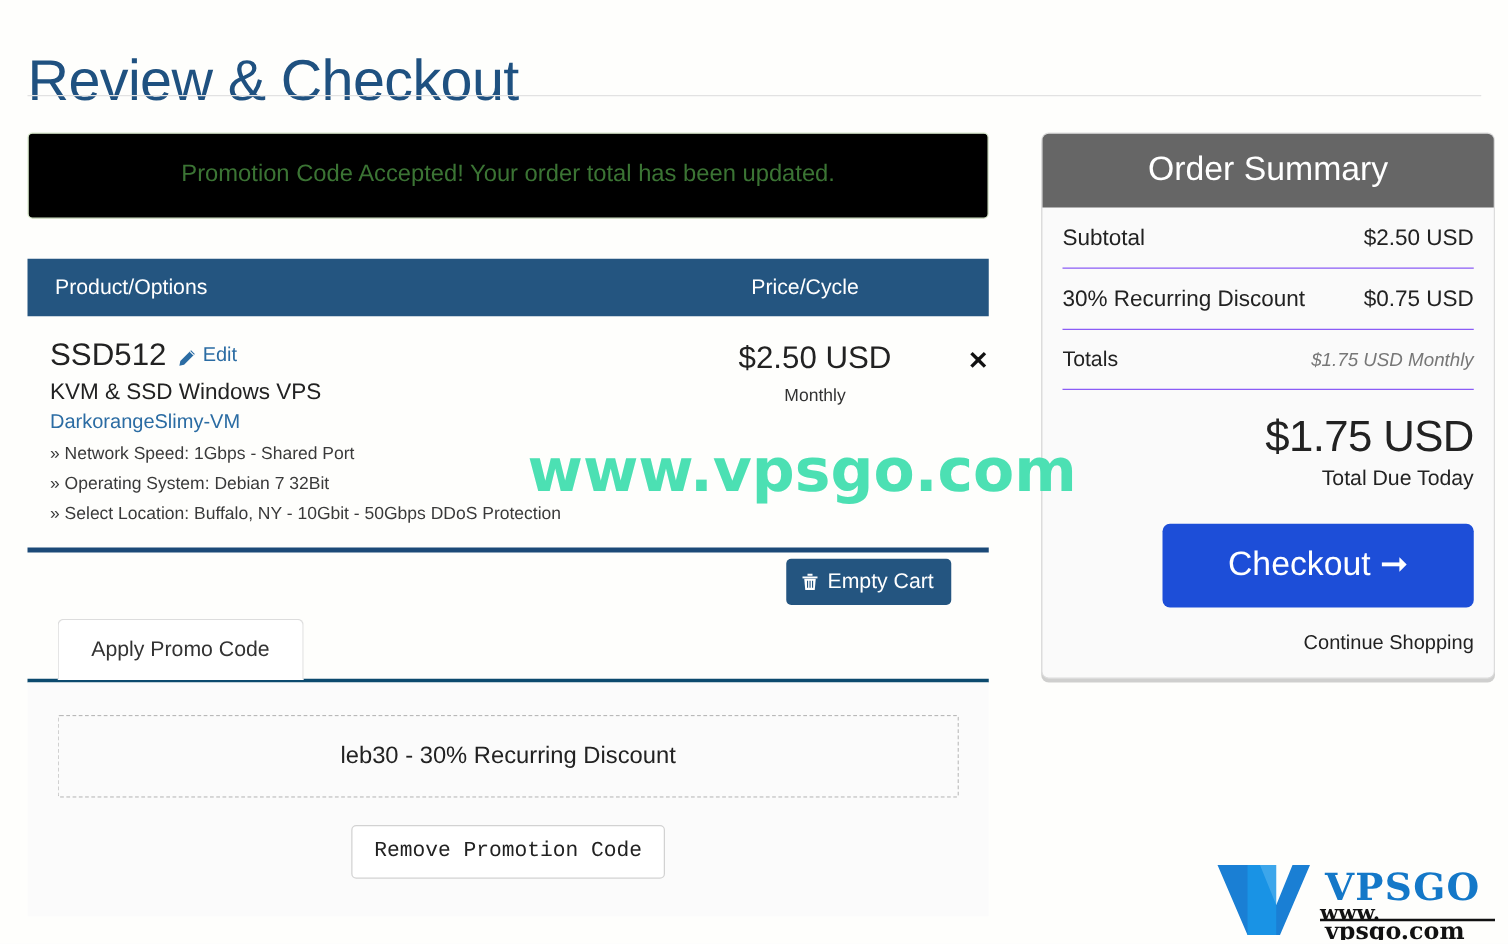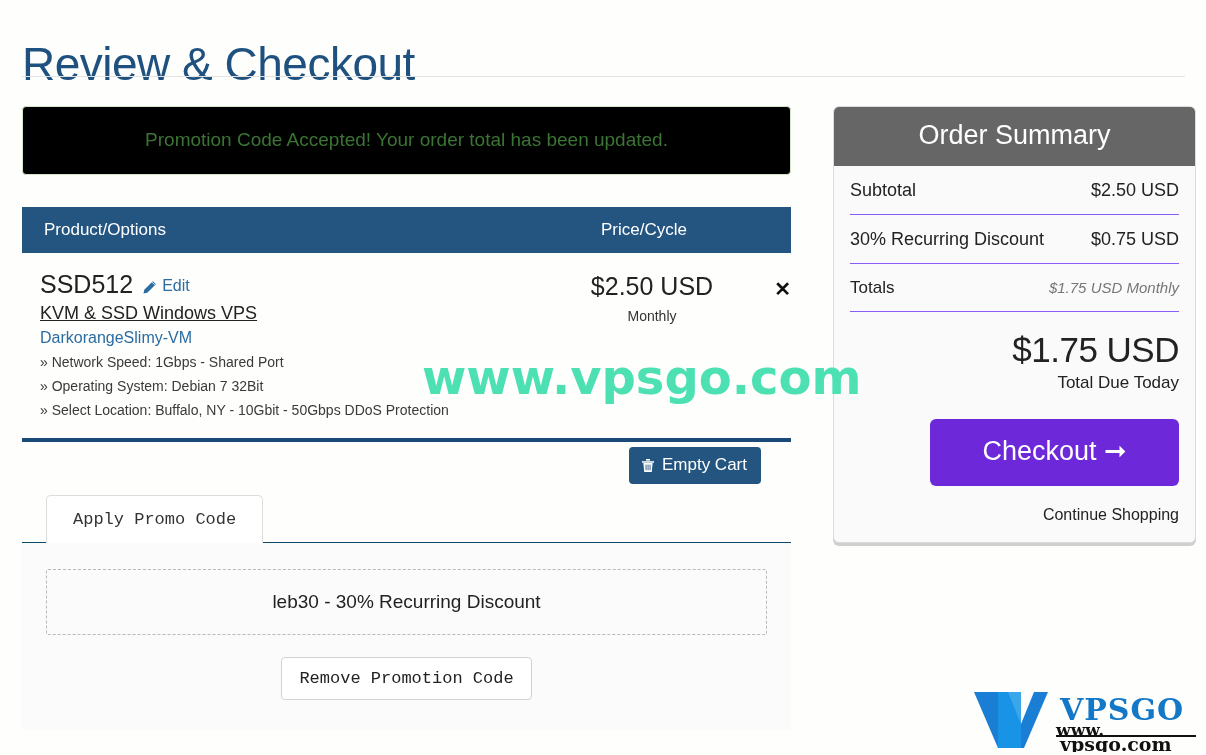--- a/index.html
+++ b/index.html
@@ -95,21 +95,20 @@
     align-items: center;
     gap: 5px;
     cursor: pointer;
   }
   .pencil-icon { display: inline-block; width: 15px; height: 15px; position: relative; top: 2px; }
   .prod-desc {
     font-size: 18px;
     color: #222;
     margin-top: 5px;
     line-height: 1.2;
-    text-decoration: underline;
   }
   .prod-domain {
     font-size: 16px;
     color: #2b6ca3;
     margin-top: 4px;
     text-decoration: none;
     display: block;
     cursor: pointer;
   }
   .prod-opts {
@@ -166,23 +165,22 @@
     gap: 7px;
     cursor: pointer;
     font-family: "Liberation Sans", sans-serif;
   }
   .trash-icon { display: inline-block; width: 14px; height: 15px; }
 
   
   .promo-wrap { margin-top: 6px; width: 769px; }
   .promo-tabs {
     display: flex;
-    border-bottom: 1px solid #0c4a6e;
+    border-bottom: 3px solid #0c4a6e;
     padding-left: 24px;
-    font-family: Liberation Mono, monospace;
   }
   .promo-tab {
     background: #ffffff;
     border: 1px solid #ddd;
     border-bottom: 1px solid #fff;
     border-radius: 5px 5px 0 0;
     padding: 14px 26px 13px 26px;
     font-size: 17px;
     color: #333;
     position: relative;
@@ -264,21 +262,21 @@
   .grand-caption {
     text-align: right;
     font-size: 17px;
     color: #222;
     margin-top: 5px;
   }
   .checkout-btn {
     display: block;
     width: 249px;
     margin: 26px 0 0 auto;
-    background: #6d28d9;
+    background: #1d4ed8;
     border: none;
     border-radius: 6px;
     color: #ffffff;
     font-size: 27px;
     padding: 19px 10px 21px 10px;
     cursor: pointer;
     font-family: "Liberation Sans", sans-serif;
     line-height: 1;
   }
   .continue-link {

